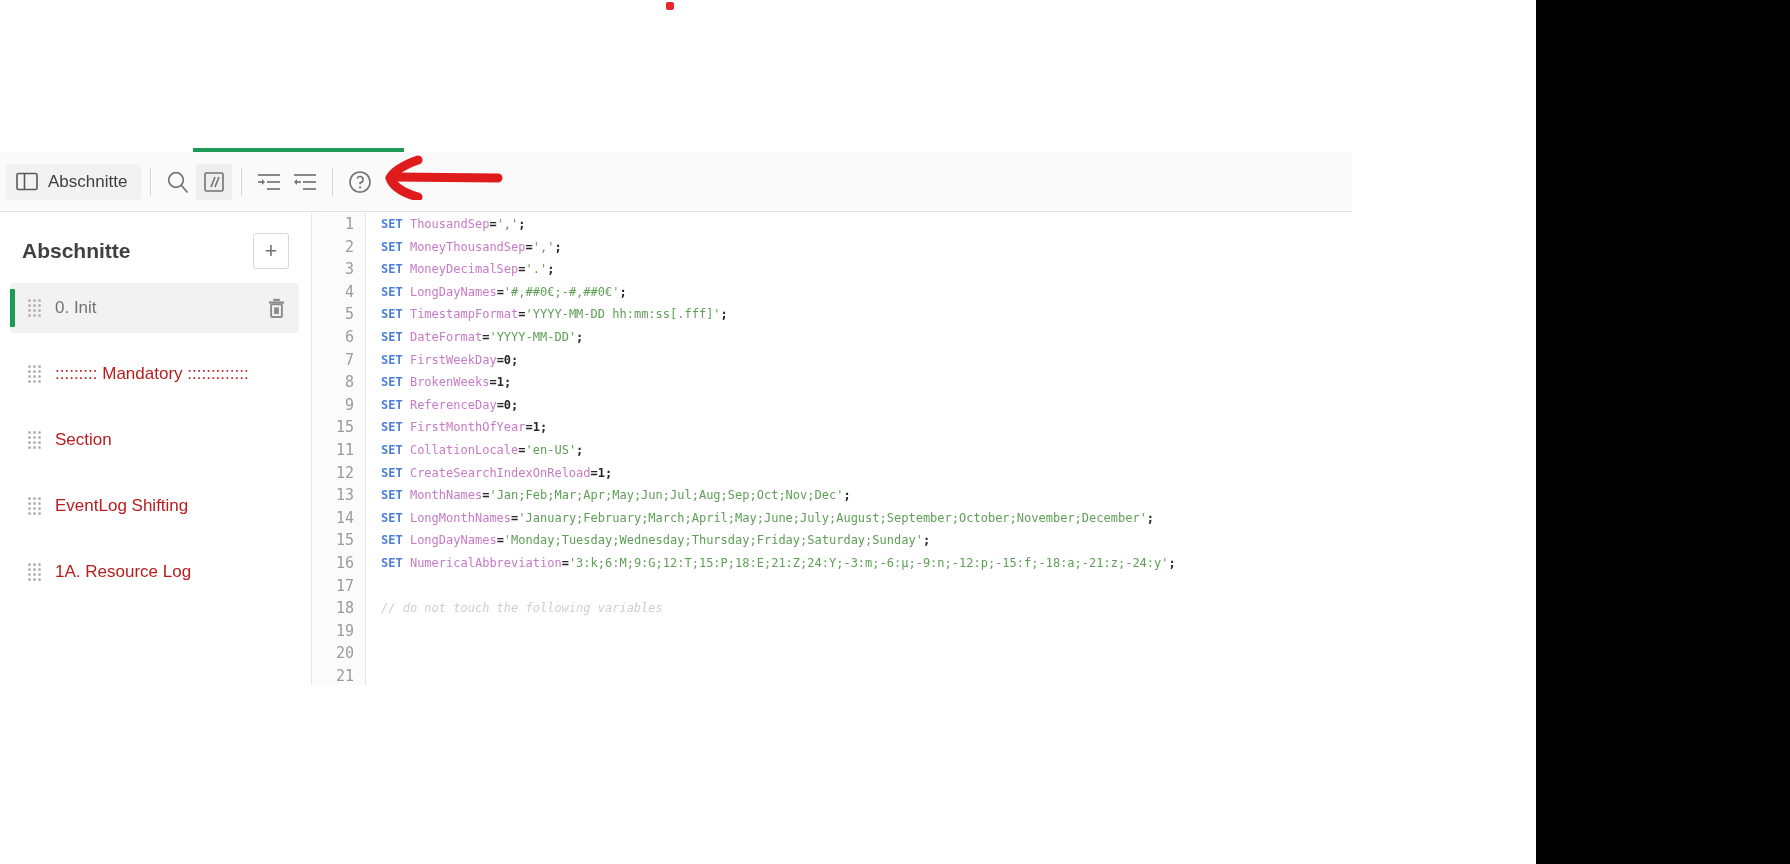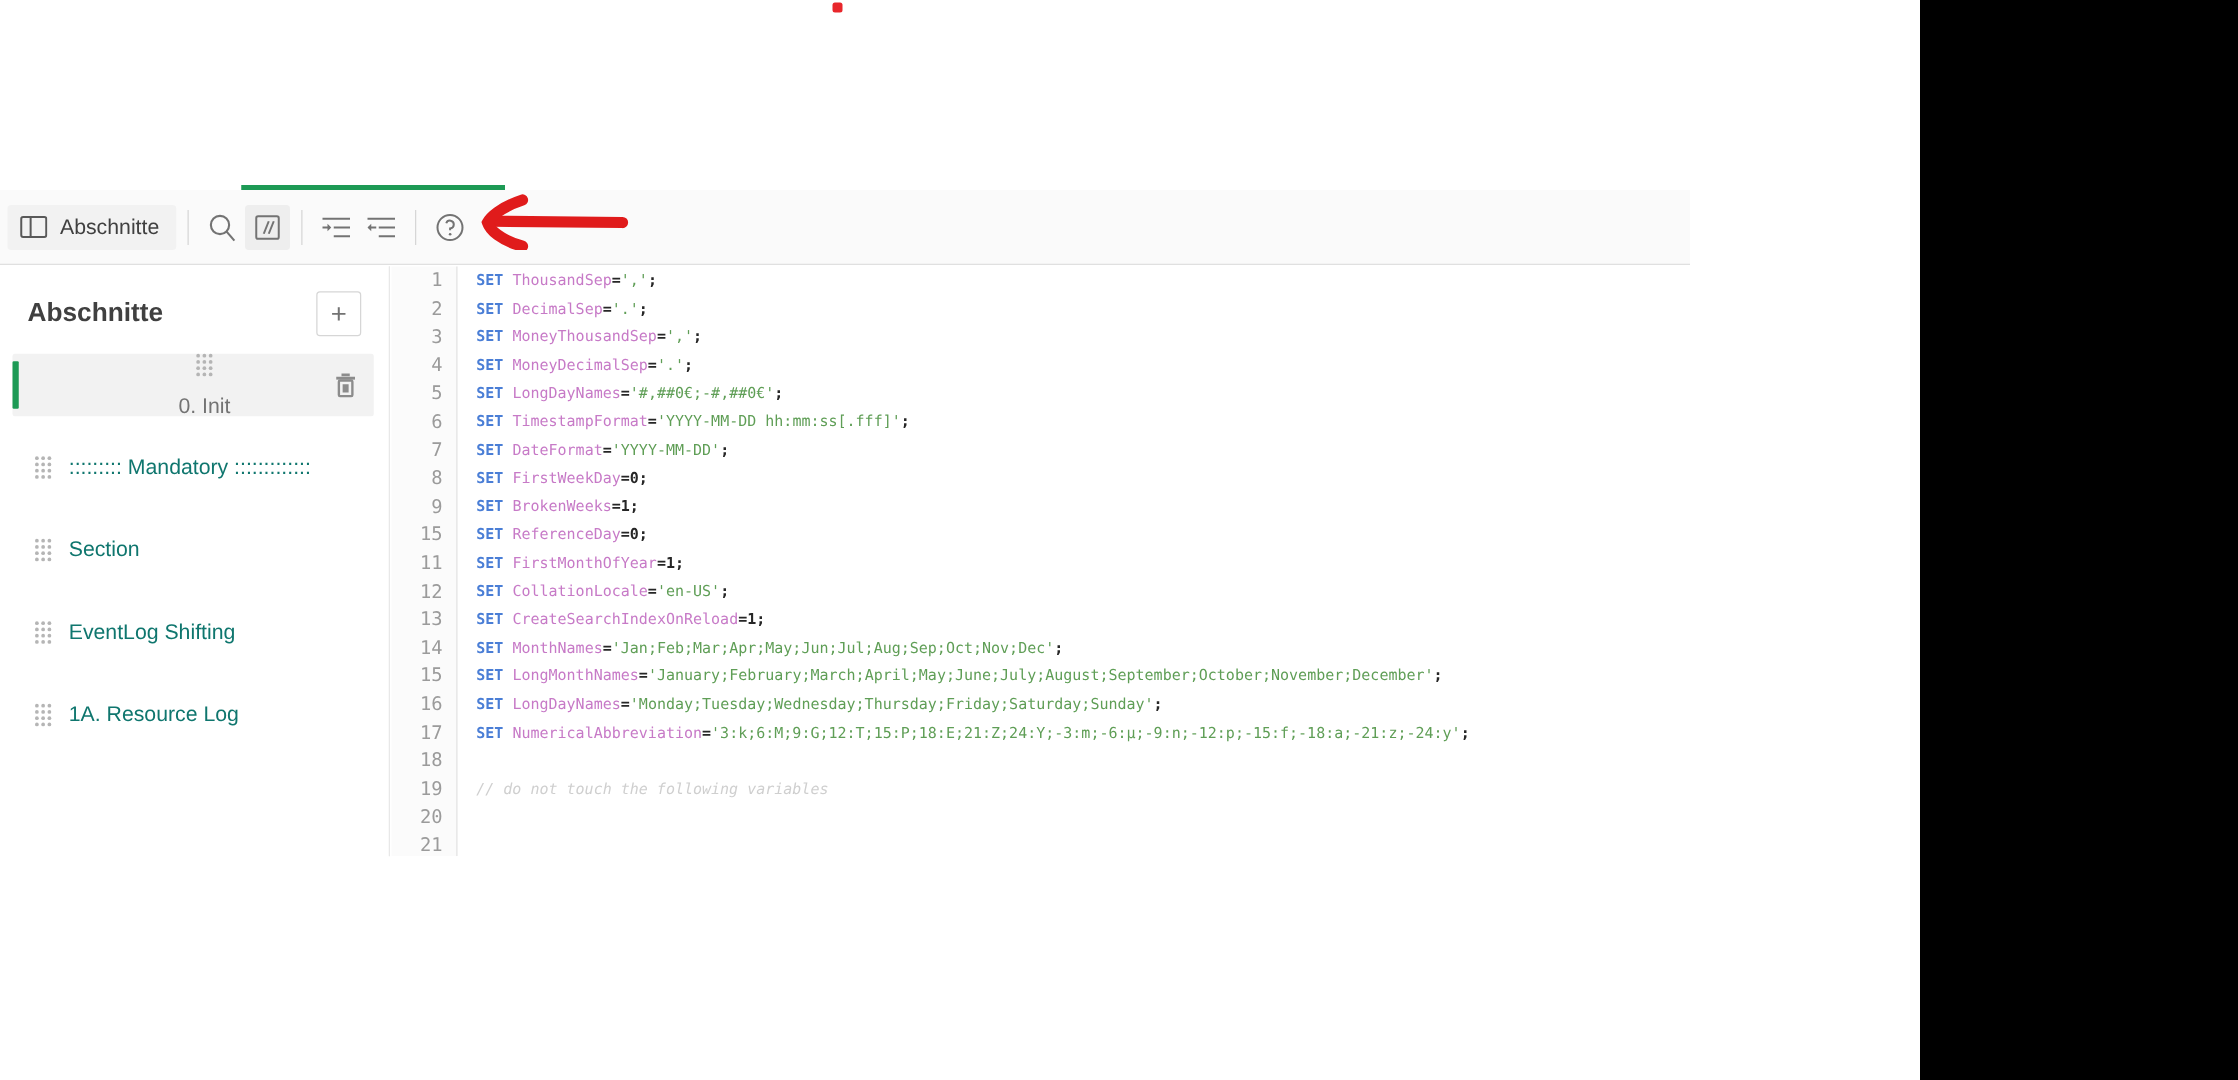--- a/index.html
+++ b/index.html
@@ -72,31 +72,31 @@
     width:36px; height:36px; border:1px solid #d6d6d6; border-radius:3px;
     display:flex; align-items:center; justify-content:center;
     color:#737373; font-size:22px; line-height:1; cursor:pointer;
     background:#fff;
   }
   .sec-row {
     position:relative; height:50px; margin:0 12px 0 10px;
     display:flex; align-items:center; gap:14px;
     padding-left:18px; border-radius:2px; cursor:pointer;
   }
-  .sec-row.selected { background:#f2f2f2;flex-direction:column; }
+  .sec-row.selected { background:#f2f2f2; }
   .sec-row .sel-bar {
     position:absolute; left:0; top:6px; width:5px; height:38px;
     background:#1d9a55; border-radius:1px;
   }
   .grip {
     display:grid; grid-template-columns:repeat(3,3px);
     grid-template-rows:repeat(4,3px); gap:2px; flex:none;
   }
   .grip i { width:3px; height:3px; background:#b5b5b5; border-radius:50%; display:block; }
-  .sec-label { font-size:17px; color:#0f766e; white-space:nowrap; }
+  .sec-label { font-size:17px; color:#b91c1c; white-space:nowrap; }
   .sec-row.selected .sec-label { color:#737373; }
   .sec-trash {
     position:absolute; right:14px; top:50%; transform:translateY(-50%);
     color:#8c8c8c; cursor:pointer; display:flex;
   }
   .sec-gap { height:16px; }
 
   
   #editor {
     position:absolute; left:313px; top:213px; width:1223px; height:472px;
@@ -345,21 +345,20 @@
         <div class="ln">15</div>
         <div class="ln">16</div>
         <div class="ln">17</div>
         <div class="ln">18</div>
         <div class="ln">19</div>
         <div class="ln">20</div>
         <div class="ln">21</div>
       </div>
     <div id="code">
         <div class="cl"><span class="k">SET</span> <span class="v">ThousandSep</span><span class="op">=</span><span class="s">','</span><span class="op">;</span></div>
-        <div class="cl"><span class="k">SET</span> <span class="v">DecimalSep</span><span class="op">=</span><span class="s">'.'</span><span class="op">;</span></div>
         <div class="cl"><span class="k">SET</span> <span class="v">MoneyThousandSep</span><span class="op">=</span><span class="s">','</span><span class="op">;</span></div>
         <div class="cl"><span class="k">SET</span> <span class="v">MoneyDecimalSep</span><span class="op">=</span><span class="s">'.'</span><span class="op">;</span></div>
         <div class="cl"><span class="k">SET</span> <span class="v">LongDayNames</span><span class="op">=</span><span class="s">'#,##0€;-#,##0€'</span><span class="op">;</span></div>
         <div class="cl"><span class="k">SET</span> <span class="v">TimestampFormat</span><span class="op">=</span><span class="s">'YYYY-MM-DD hh:mm:ss[.fff]'</span><span class="op">;</span></div>
         <div class="cl"><span class="k">SET</span> <span class="v">DateFormat</span><span class="op">=</span><span class="s">'YYYY-MM-DD'</span><span class="op">;</span></div>
         <div class="cl"><span class="k">SET</span> <span class="v">FirstWeekDay</span><span class="op">=</span><span class="n">0</span><span class="op">;</span></div>
         <div class="cl"><span class="k">SET</span> <span class="v">BrokenWeeks</span><span class="op">=</span><span class="n">1</span><span class="op">;</span></div>
         <div class="cl"><span class="k">SET</span> <span class="v">ReferenceDay</span><span class="op">=</span><span class="n">0</span><span class="op">;</span></div>
         <div class="cl"><span class="k">SET</span> <span class="v">FirstMonthOfYear</span><span class="op">=</span><span class="n">1</span><span class="op">;</span></div>
         <div class="cl"><span class="k">SET</span> <span class="v">CollationLocale</span><span class="op">=</span><span class="s">'en-US'</span><span class="op">;</span></div>

